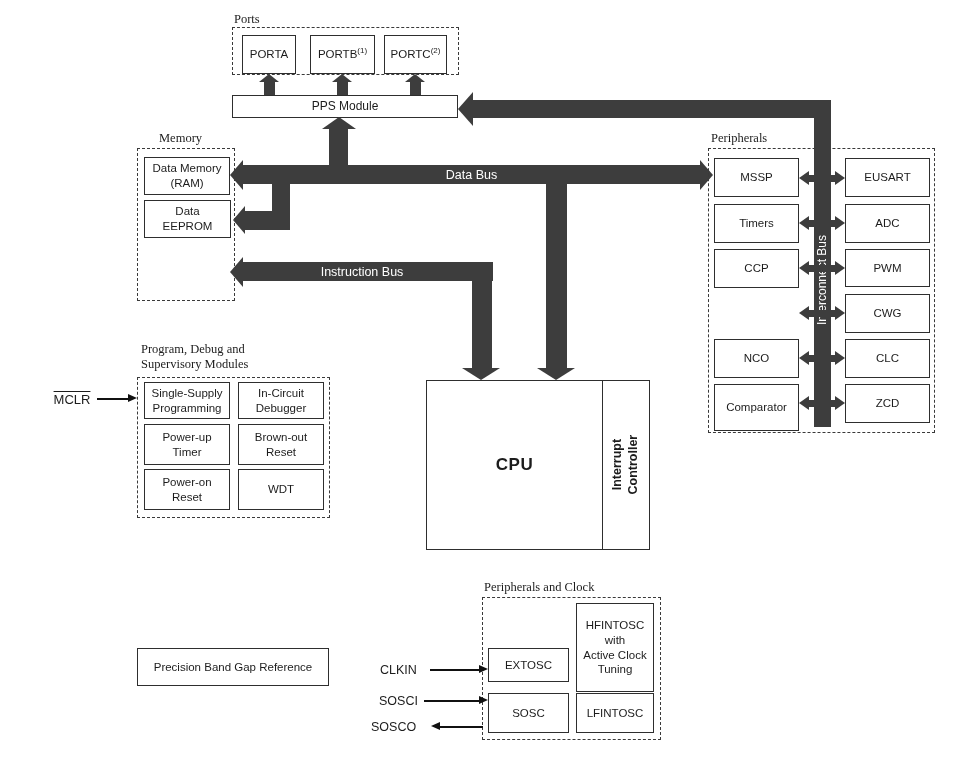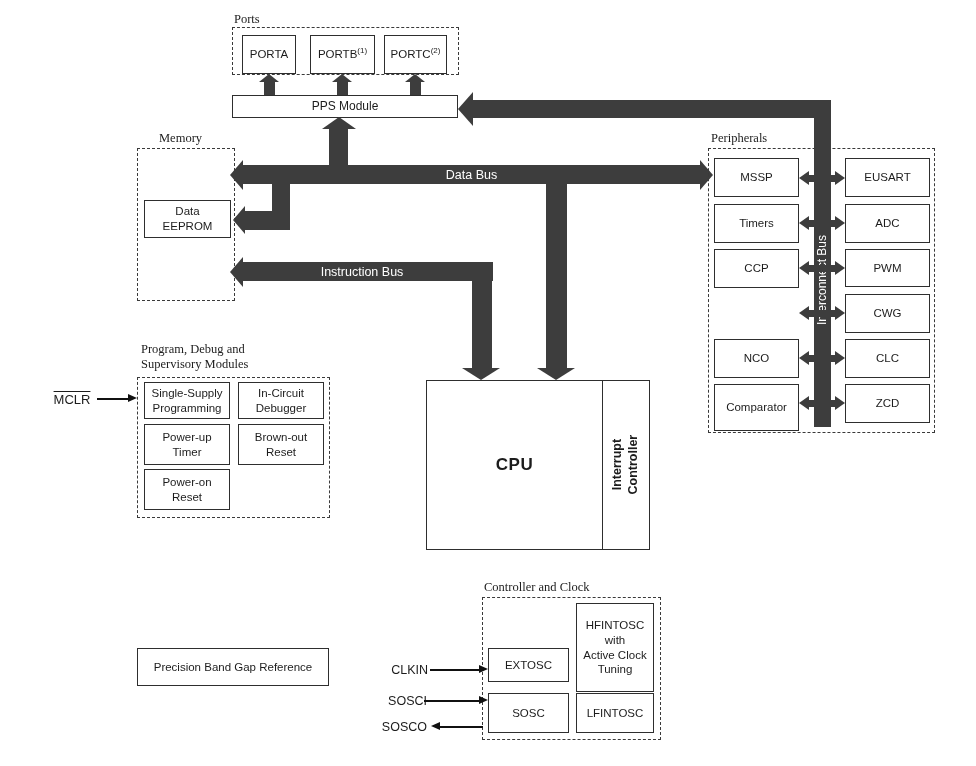--- a/index.html
+++ b/index.html
@@ -36,21 +36,21 @@
   .tri-left-db  { border-top:7px solid transparent; border-bottom:7px solid transparent; border-right:10px solid #3d3d3d; }
   .tri-right-db { border-top:7px solid transparent; border-bottom:7px solid transparent; border-left:10px solid #3d3d3d; }
   
   .thin-line { position: absolute; height: 1.6px; background: #111; }
   .tri-right-thin { border-top:4.5px solid transparent; border-bottom:4.5px solid transparent; border-left:9px solid #111; }
   .tri-left-thin  { border-top:4.5px solid transparent; border-bottom:4.5px solid transparent; border-right:9px solid #111; }
   .rot-box { position:absolute; display:flex; align-items:center; justify-content:center; }
   .rot { transform: rotate(-90deg); white-space: nowrap; }
   .cpu-label { position:absolute; display:flex; align-items:center; justify-content:center; font-weight:bold; font-size:17px; letter-spacing:0.5px; }
   .int-label { font-weight:bold; font-size:12.5px; line-height:1.25; text-align:center; }
-  .pin-label { position:absolute; font-size:12.5px; text-align:right; }
+  .pin-label { position:absolute; font-size:12.5px; }
   .mclr { position:absolute; font-size:13px; text-align:center; text-decoration: overline; text-underline-offset: 2px; }
   sup { font-size: 8px; vertical-align: super; line-height: 0; }
 </style>
 </head>
 <body>
 
 <div class="stage">
 
   <div class="sec-title" style="left:234px;top:12px">Ports</div>
   <div class="dashed" style="left:232px;top:27px;width:227px;height:48px"></div>
@@ -73,20 +73,24 @@
 
   <div class="sbox" style="left:232px;top:95px;width:226px;height:23px;font-size:12px">
     <span>PPS Module</span>
   </div>
 
   <div class="tri tri-left-xl" style="left:458px;top:92px"></div>
   <div class="bus" style="left:471px;top:100px;width:360px;height:18px"></div>
 
   <div class="sec-title" style="left:159px;top:131px">Memory</div>
   <div class="dashed" style="left:137px;top:148px;width:98px;height:153px"></div>
+  <div class="sbox" style="left:144px;top:157px;width:86px;height:38px">
+    <span class="bl">Data Memory</span>
+    <span class="bl">(RAM)</span>
+  </div>
   <div class="sbox" style="left:144px;top:200px;width:87px;height:38px">
     <span class="bl">Data</span>
     <span class="bl">EEPROM</span>
   </div>
 
   <div class="tri tri-left-lg" style="left:230px;top:160px"></div>
   <div class="bus" style="left:242px;top:165px;width:459px;height:19px"></div>
   <div class="tri tri-right-lg" style="left:700px;top:160px"></div>
   <div class="bus-text" style="left:242px;top:165px;width:459px;height:19px">Data Bus</div>
 
@@ -208,26 +212,30 @@
     <span class="bl">Timer</span>
   </div>
   <div class="sbox" style="left:238px;top:424px;width:86px;height:41px">
     <span class="bl">Brown-out</span>
     <span class="bl">Reset</span>
   </div>
   <div class="sbox" style="left:144px;top:469px;width:86px;height:41px">
     <span class="bl">Power-on</span>
     <span class="bl">Reset</span>
   </div>
+  <div class="sbox" style="left:238px;top:469px;width:86px;height:41px">
+    <span class="bl">WDT</span>
+
+  </div>
 
   <div class="mclr" style="left:48px;top:392px;width:48px">MCLR</div>
   <div class="thin-line" style="left:97px;top:398px;width:32px"></div>
   <div class="tri tri-right-thin" style="left:128px;top:394px"></div>
 
-  <div class="sec-title" style="left:484px;top:580px">Controller and Clock</div>
+  <div class="sec-title" style="left:484px;top:580px">Peripherals and Clock</div>
   <div class="dashed" style="left:482px;top:597px;width:179px;height:143px"></div>
   <div class="sbox" style="left:488px;top:648px;width:81px;height:34px">
     <span>EXTOSC</span>
   </div>
   <div class="sbox" style="left:576px;top:603px;width:78px;height:89px">
     <span class="bl">HFINTOSC</span>
     <span class="bl">with</span>
     <span class="bl">Active Clock</span>
     <span class="bl">Tuning</span>
   </div>

